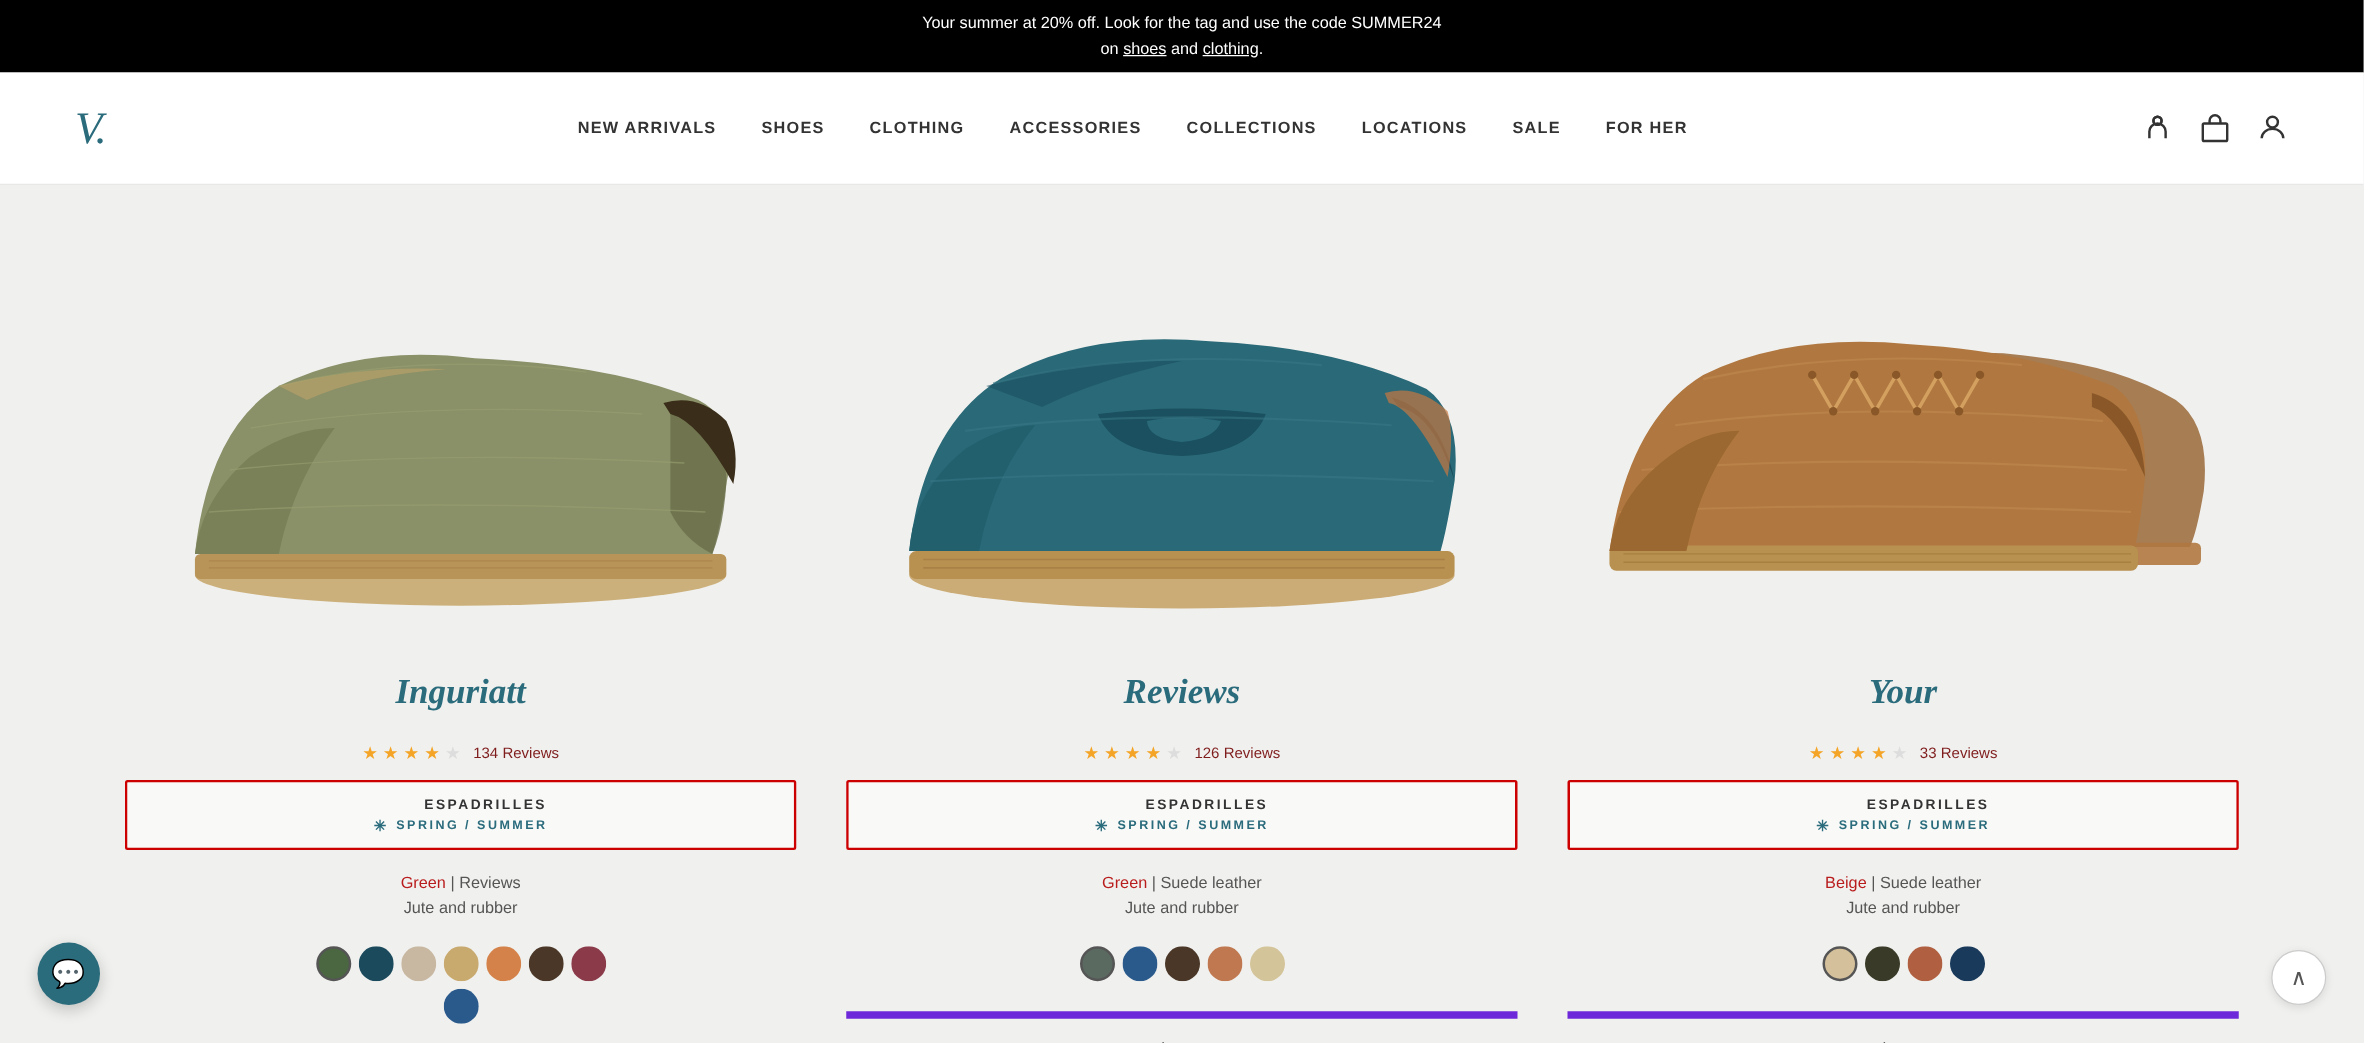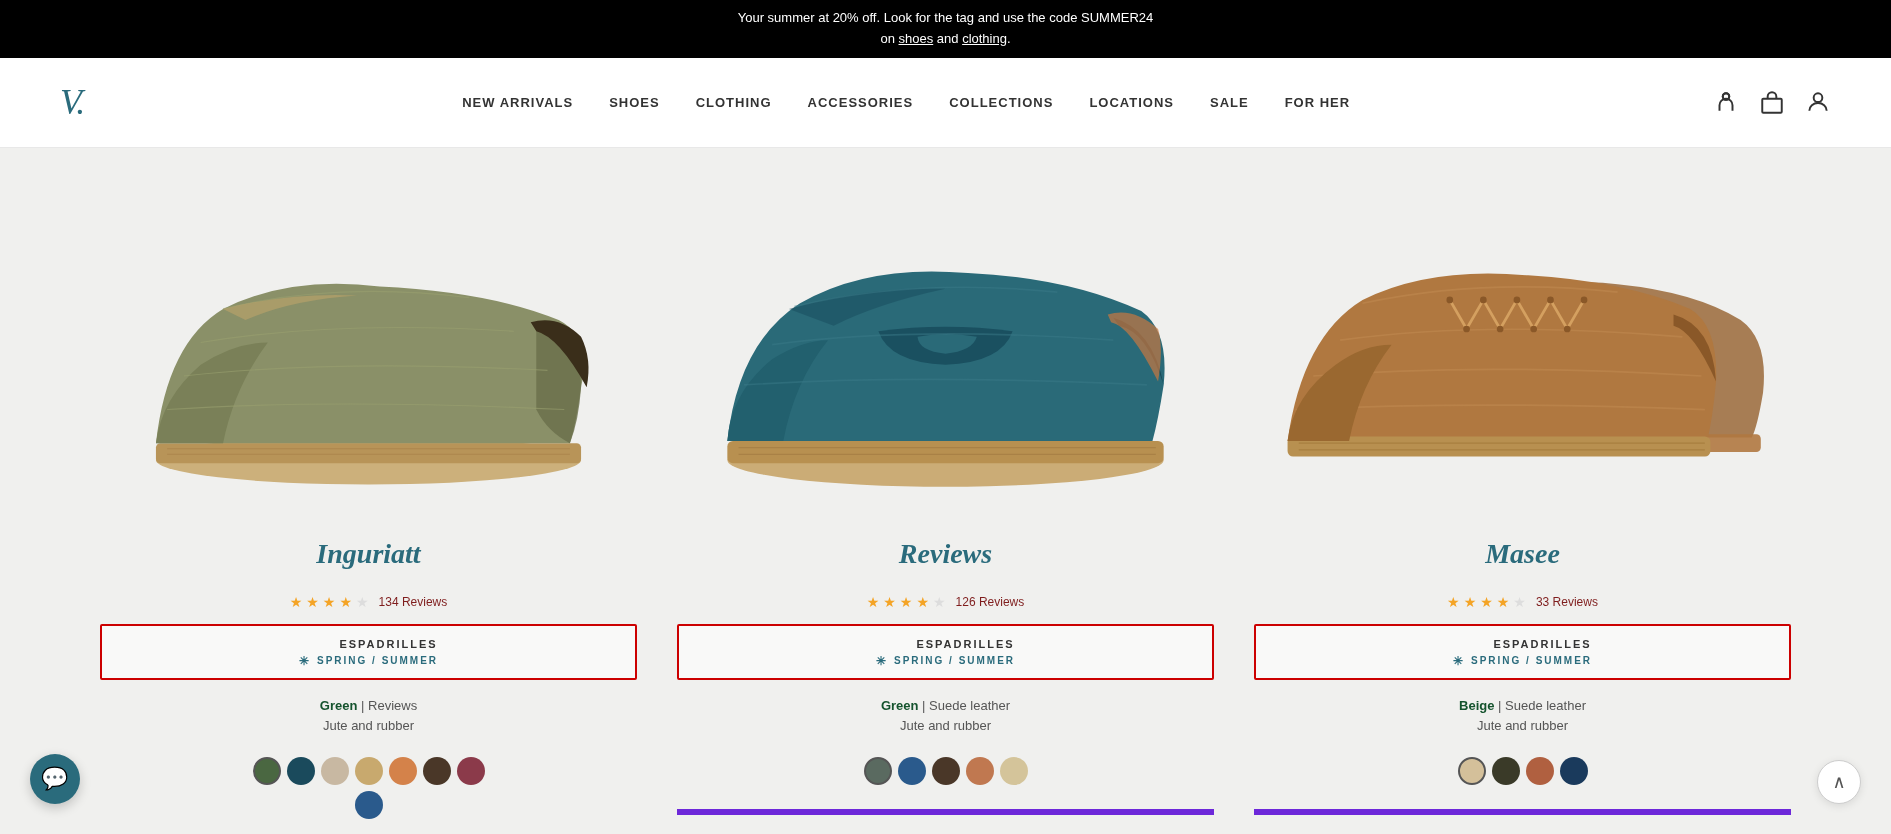--- a/index.html
+++ b/index.html
@@ -156,21 +156,21 @@
     }
 
     .product-material {
       text-align: center;
       font-family: Arial, sans-serif;
       font-size: 13px;
       color: #555;
       margin-bottom: 6px;
       line-height: 1.6;
     }
-    .product-material strong { color: #14532d; font-weight: 700; }
+    .product-material strong { color: #b91c1c; font-weight: 400; }
 
     
     .color-swatches {
       display: flex;
       flex-wrap: wrap;
       gap: 6px;
       justify-content: center;
       margin: 14px 0;
       max-width: 240px;
     }
@@ -440,21 +440,21 @@
             <circle cx="205" cy="98" r="3" fill="#8a5828"></circle>
             <circle cx="235" cy="98" r="3" fill="#8a5828"></circle>
             <circle cx="265" cy="98" r="3" fill="#8a5828"></circle>
 
             <path d="M15 198 Q20 158 58 130 Q82 112 108 112 Q80 148 70 198 Z" fill="#9a6830"></path>
 
             <path d="M360 85 Q395 95 398 145 Q378 100 360 95 Z" fill="#8a5828"></path>
           </g>
         </svg>
       </div>
-      <div class="product-name">Masee</div>
+      <div class="product-name">Your</div>
       <div class="product-stars">
         <span class="star">★</span>
         <span class="star">★</span>
         <span class="star">★</span>
         <span class="star">★</span>
         <span class="star" style="color:#ddd">★</span>
         <span class="review-count">33 Reviews</span>
       </div>
       <div class="badge-row-wrapper">
         <div class="badge-row">

